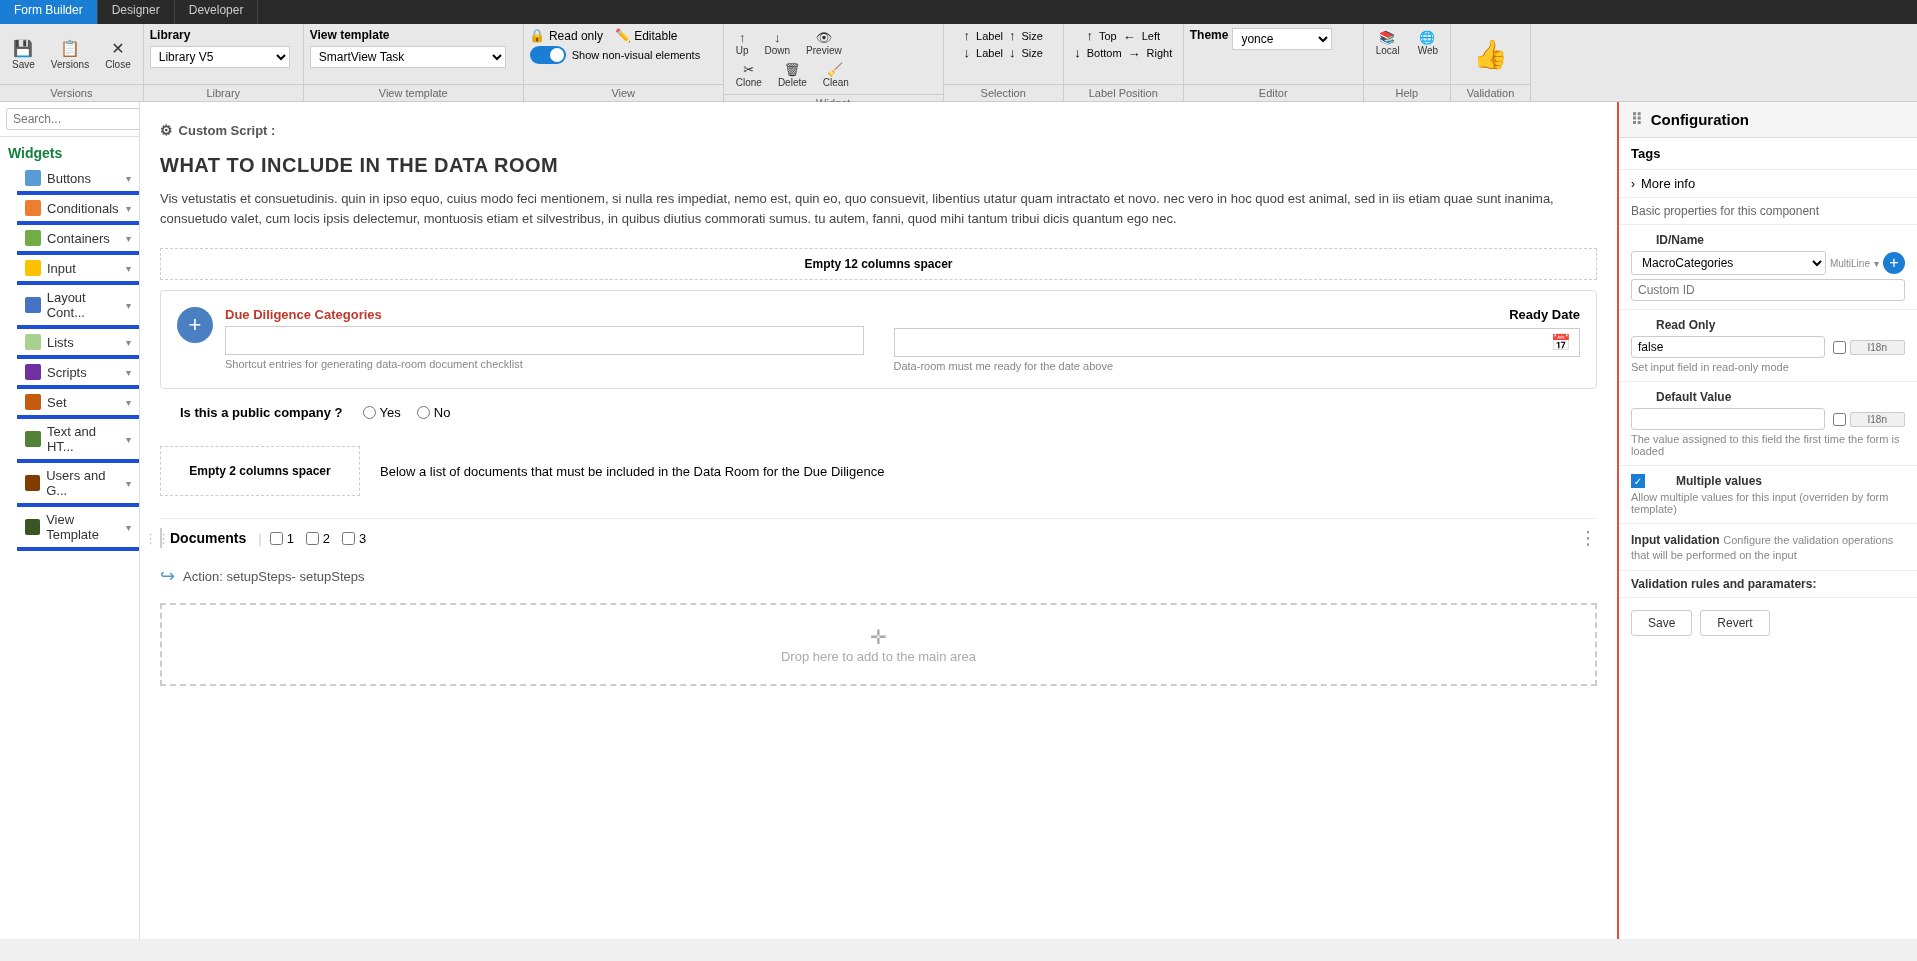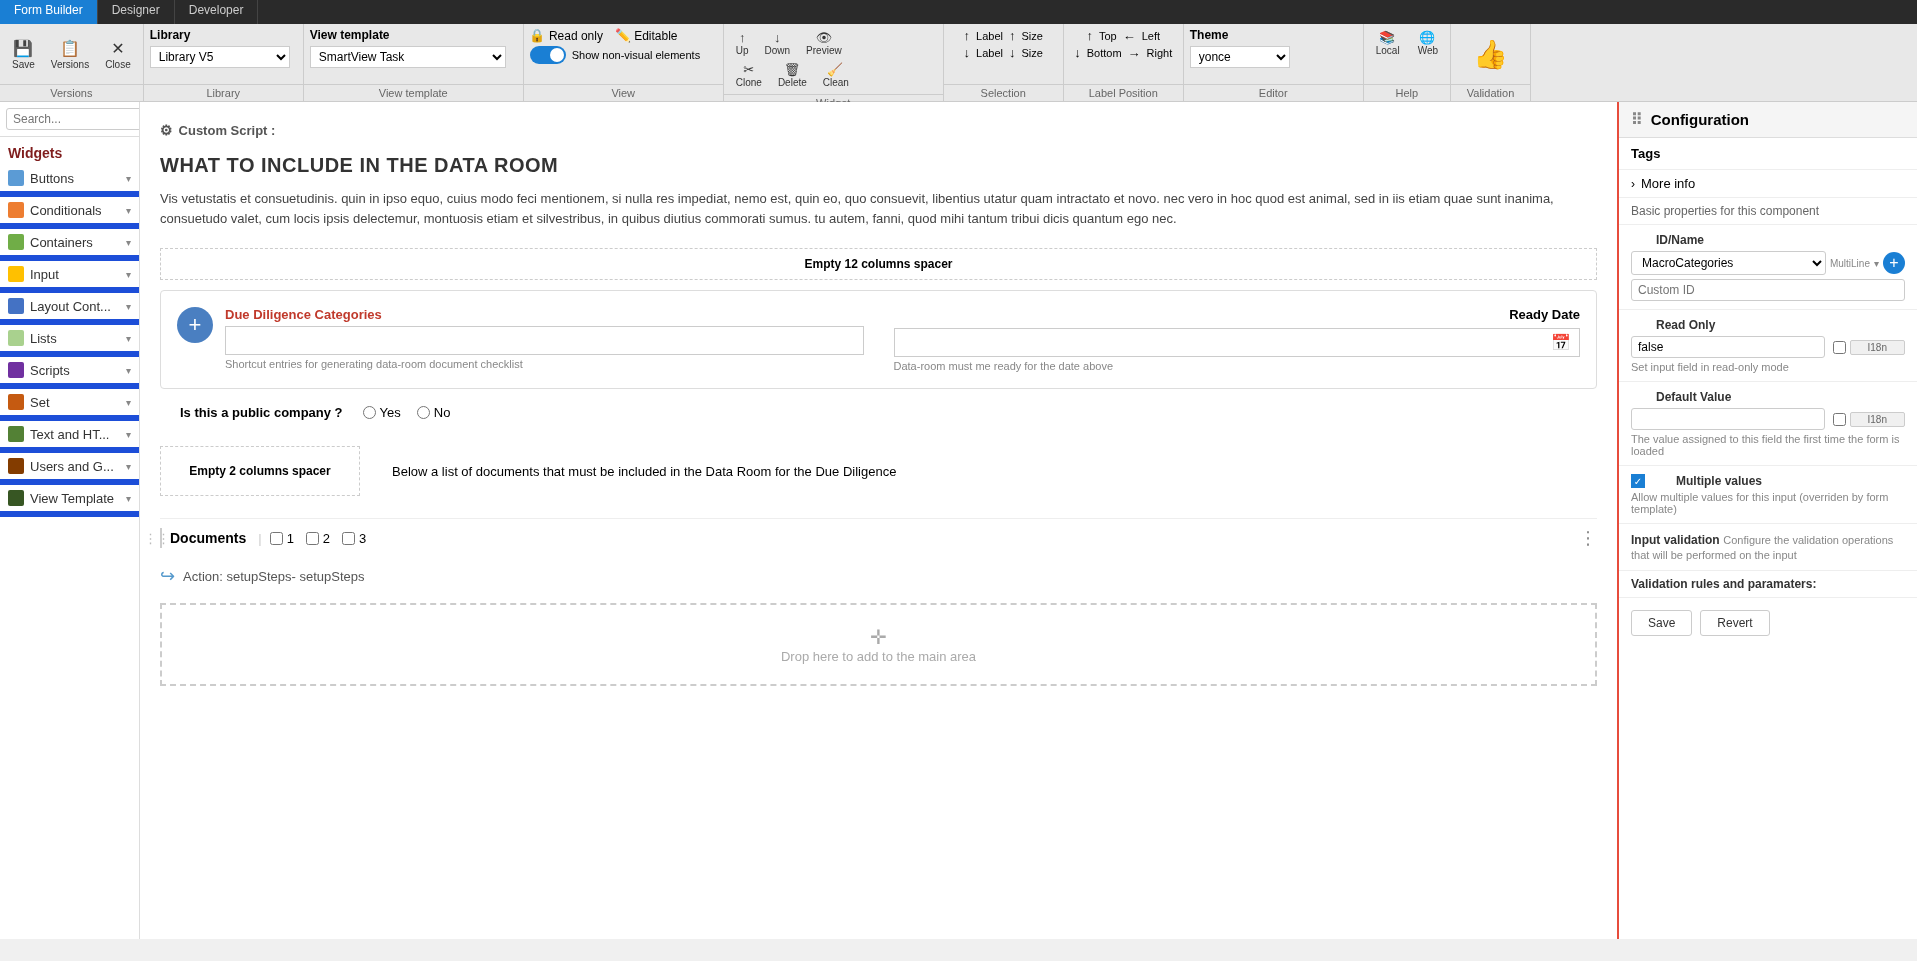--- a/index.html
+++ b/index.html
@@ -67,24 +67,25 @@
       flex: 1;
       border: 1px solid #ccc;
       border-radius: 3px;
       padding: 3px 6px;
       font-size: 12px;
     }
     .widgets-title {
       padding: 8px 8px 4px;
       font-weight: bold;
       font-size: 14px;
-      color: #7f1d1d;
+      color: #15803d;
     }
     .widget-group {
-      border-bottom: 6px solid #1d4ed8;
+      border-bottom: 4px solid #1d4ed8;
+      margin-left: 17px;
     }
     .widget-group-header {
       display: flex;
       align-items: center;
       padding: 5px 8px;
       cursor: pointer;
       font-size: 12px;
       color: #333;
       font-weight: 500;
     }
@@ -634,21 +635,21 @@
         <span>↓</span>
         <span style="font-size:11px;">Bottom</span>
         <span>→</span>
         <span style="font-size:11px;">Right</span>
       </div>
     </div>
     <div class="top-section-label">Label Position</div>
   </div>
 
   <div class="top-group" style="min-width:180px;">
-    <div class="top-group-content" style="flex-direction:column; align-items:flex-start; gap:4px;">
+    <div class="top-group-content" style="align-items:flex-start; gap:4px;">
       <span style="font-size:12px; font-weight:bold;">Theme</span>
       <select class="theme-select">
         <option>yonce</option>
       </select>
     </div>
     <div class="top-section-label">Editor</div>
   </div>
 
   <div class="top-group" style="min-width:80px;">
     <div class="top-group-content" style="flex-direction:column; align-items:center; gap:4px;">
@@ -805,21 +806,21 @@
           <input type="radio" name="public" style="">
           <span>Yes</span>
         </label>
         <label class="radio-label">
           <input type="radio" name="public" style="">
           <span>No</span>
         </label>
       </div>
     </div>
 
-    <div style="display:flex; gap:32px; margin-bottom:12px;">
+    <div style="display:flex; gap:20px; margin-bottom:12px;">
       <div style="flex:0 0 200px;">
         <div class="spacer-label" style="height:50px; display:flex; align-items:center; justify-content:center;">Empty 2 columns spacer</div>
       </div>
       <div style="flex:1; display:flex; align-items:center;">
         <span>Below a list of documents that must be included in the Data Room for the Due Diligence</span>
       </div>
     </div>
 
     <div class="documents-row">
       <div style="position:absolute; left:-16px; color:#bbb; cursor:move;">⋮⋮</div>

